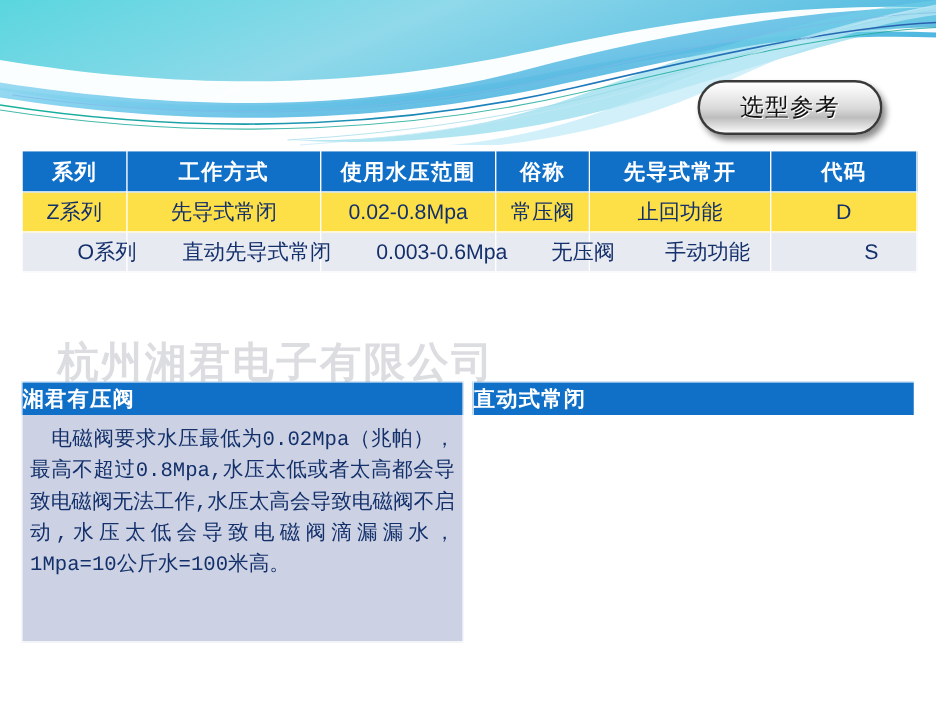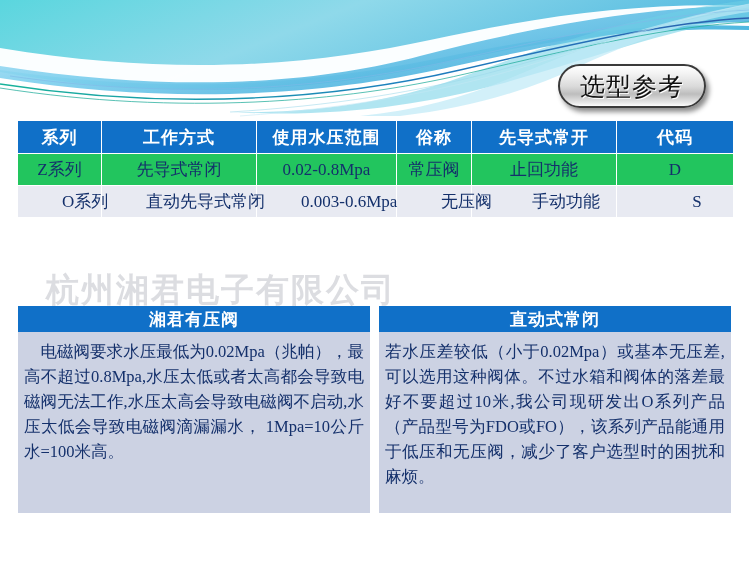--- a/index.html
+++ b/index.html
@@ -26,21 +26,21 @@
     width:148px;height:44px;
     border-radius:24px;
     border:2px solid #3a3a3a;
     background:linear-gradient(180deg,#ffffff 0%,#f2f2f2 20%,#d9d9d9 52%,#bdbdbd 70%,#e8e8e8 92%,#fdfdfd 100%);
     box-shadow:3px 4px 5px rgba(0,0,0,0.45);
     display:flex;align-items:center;justify-content:center;
     box-sizing:border-box;
   }
   #title-badge .badge-text{
     font-family:"Liberation Serif", serif;
-    font-size:25px;
+    font-size:19px;
     font-weight:400;
     letter-spacing:1px;
     color:#111111;
     text-shadow:1px 1px 0 #ffffff;
     white-space:nowrap;
   }
 
   
   #watermark{
     position:absolute;
@@ -64,75 +64,74 @@
     border-collapse:collapse;
     table-layout:fixed;
     z-index:2;
   }
   #spec-table th, #spec-table td{
     border:1px solid #ffffff;
     text-align:center;
     vertical-align:middle;
     padding:0;
     height:31px;
-    font-family:Liberation Serif, serif;
+    font-family:Liberation Sans, sans-serif;
     font-size:17px;
     color:#14306b;
     white-space:nowrap;
   }
   #spec-table thead th{
     background:#1070c8;
     color:#ffffff;
     font-weight:700;
     font-size:17px;
     height:32px;
     letter-spacing:1px;
   }
-  #spec-table tbody tr.row-odd td{ background:#22c55e; }
+  #spec-table tbody tr.row-odd td{ background:#fde047; }
   #spec-table tbody tr.row-even td{ background:#e8eaf2;padding-left:44px; }
 
   
   #comparison{
     position:absolute;
     left:17px;top:305px;
     width:716px;
     display:flex;
     gap:7px;
     z-index:2;
   }
   .panel{ width:354px; }
   .panel-header{
     background:#1070c8;
     color:#ffffff;
     font-family:"Liberation Serif", serif;
     font-size:17px;
     font-weight:700;
     letter-spacing:1px;
-    text-align:center;
     height:27px;
     line-height:27px;
     border:1px solid #ffffff;
     border-bottom:none;
     box-sizing:border-box;
   }
   .panel-body{
     background:#ccd2e3;
     border:1px solid #ffffff;
     border-top:none;
     box-sizing:border-box;
     height:182px;
     padding:7px 6px 6px 6px;
     font-family:"Liberation Serif", serif;
     font-size:16.5px;
     line-height:25px;
     color:#14306b;
     text-align:justify;
     text-justify:inter-ideograph;
   }
-  .panel-body p{ margin:0; text-indent:0; }
+  .panel-body p{ margin:0; text-indent:0;font-family:Liberation Mono, monospace; }
   .panel-left .panel-body{ text-indent:0; }
 </style>
 </head>
 <body>
 
 <div id="header-decoration">
   <svg width="749" height="118" viewBox="0 0 749 118" xmlns="http://www.w3.org/2000/svg">
     <defs>
       <linearGradient id="gradTeal" x1="0" y1="0" x2="1" y2="0.3">
         <stop offset="0%" stop-color="#5ad6de"></stop>
@@ -216,17 +215,14 @@
 
 <div id="comparison">
   <div class="panel panel-left">
     <div class="panel-header">湘君有压阀</div>
     <div class="panel-body">
       <p>　电磁阀要求水压最低为0.02Mpa（兆帕），最高不超过0.8Mpa,水压太低或者太高都会导致电磁阀无法工作,水压太高会导致电磁阀不启动,水压太低会导致电磁阀滴漏漏水， 1Mpa=10公斤水=100米高。</p>
     </div>
   </div>
   <div class="panel panel-right">
     <div class="panel-header">直动式常闭</div>
-    <div class="panel-body">
-      <p>若水压差较低（小于0.02Mpa）或基本无压差,可以选用这种阀体。不过水箱和阀体的落差最好不要超过10米,我公司现研发出O系列产品（产品型号为FDO或FO），该系列产品能通用于低压和无压阀，减少了客户选型时的困扰和麻烦。</p>
-    </div>
   </div>
 </div>
 
 </body></html>

